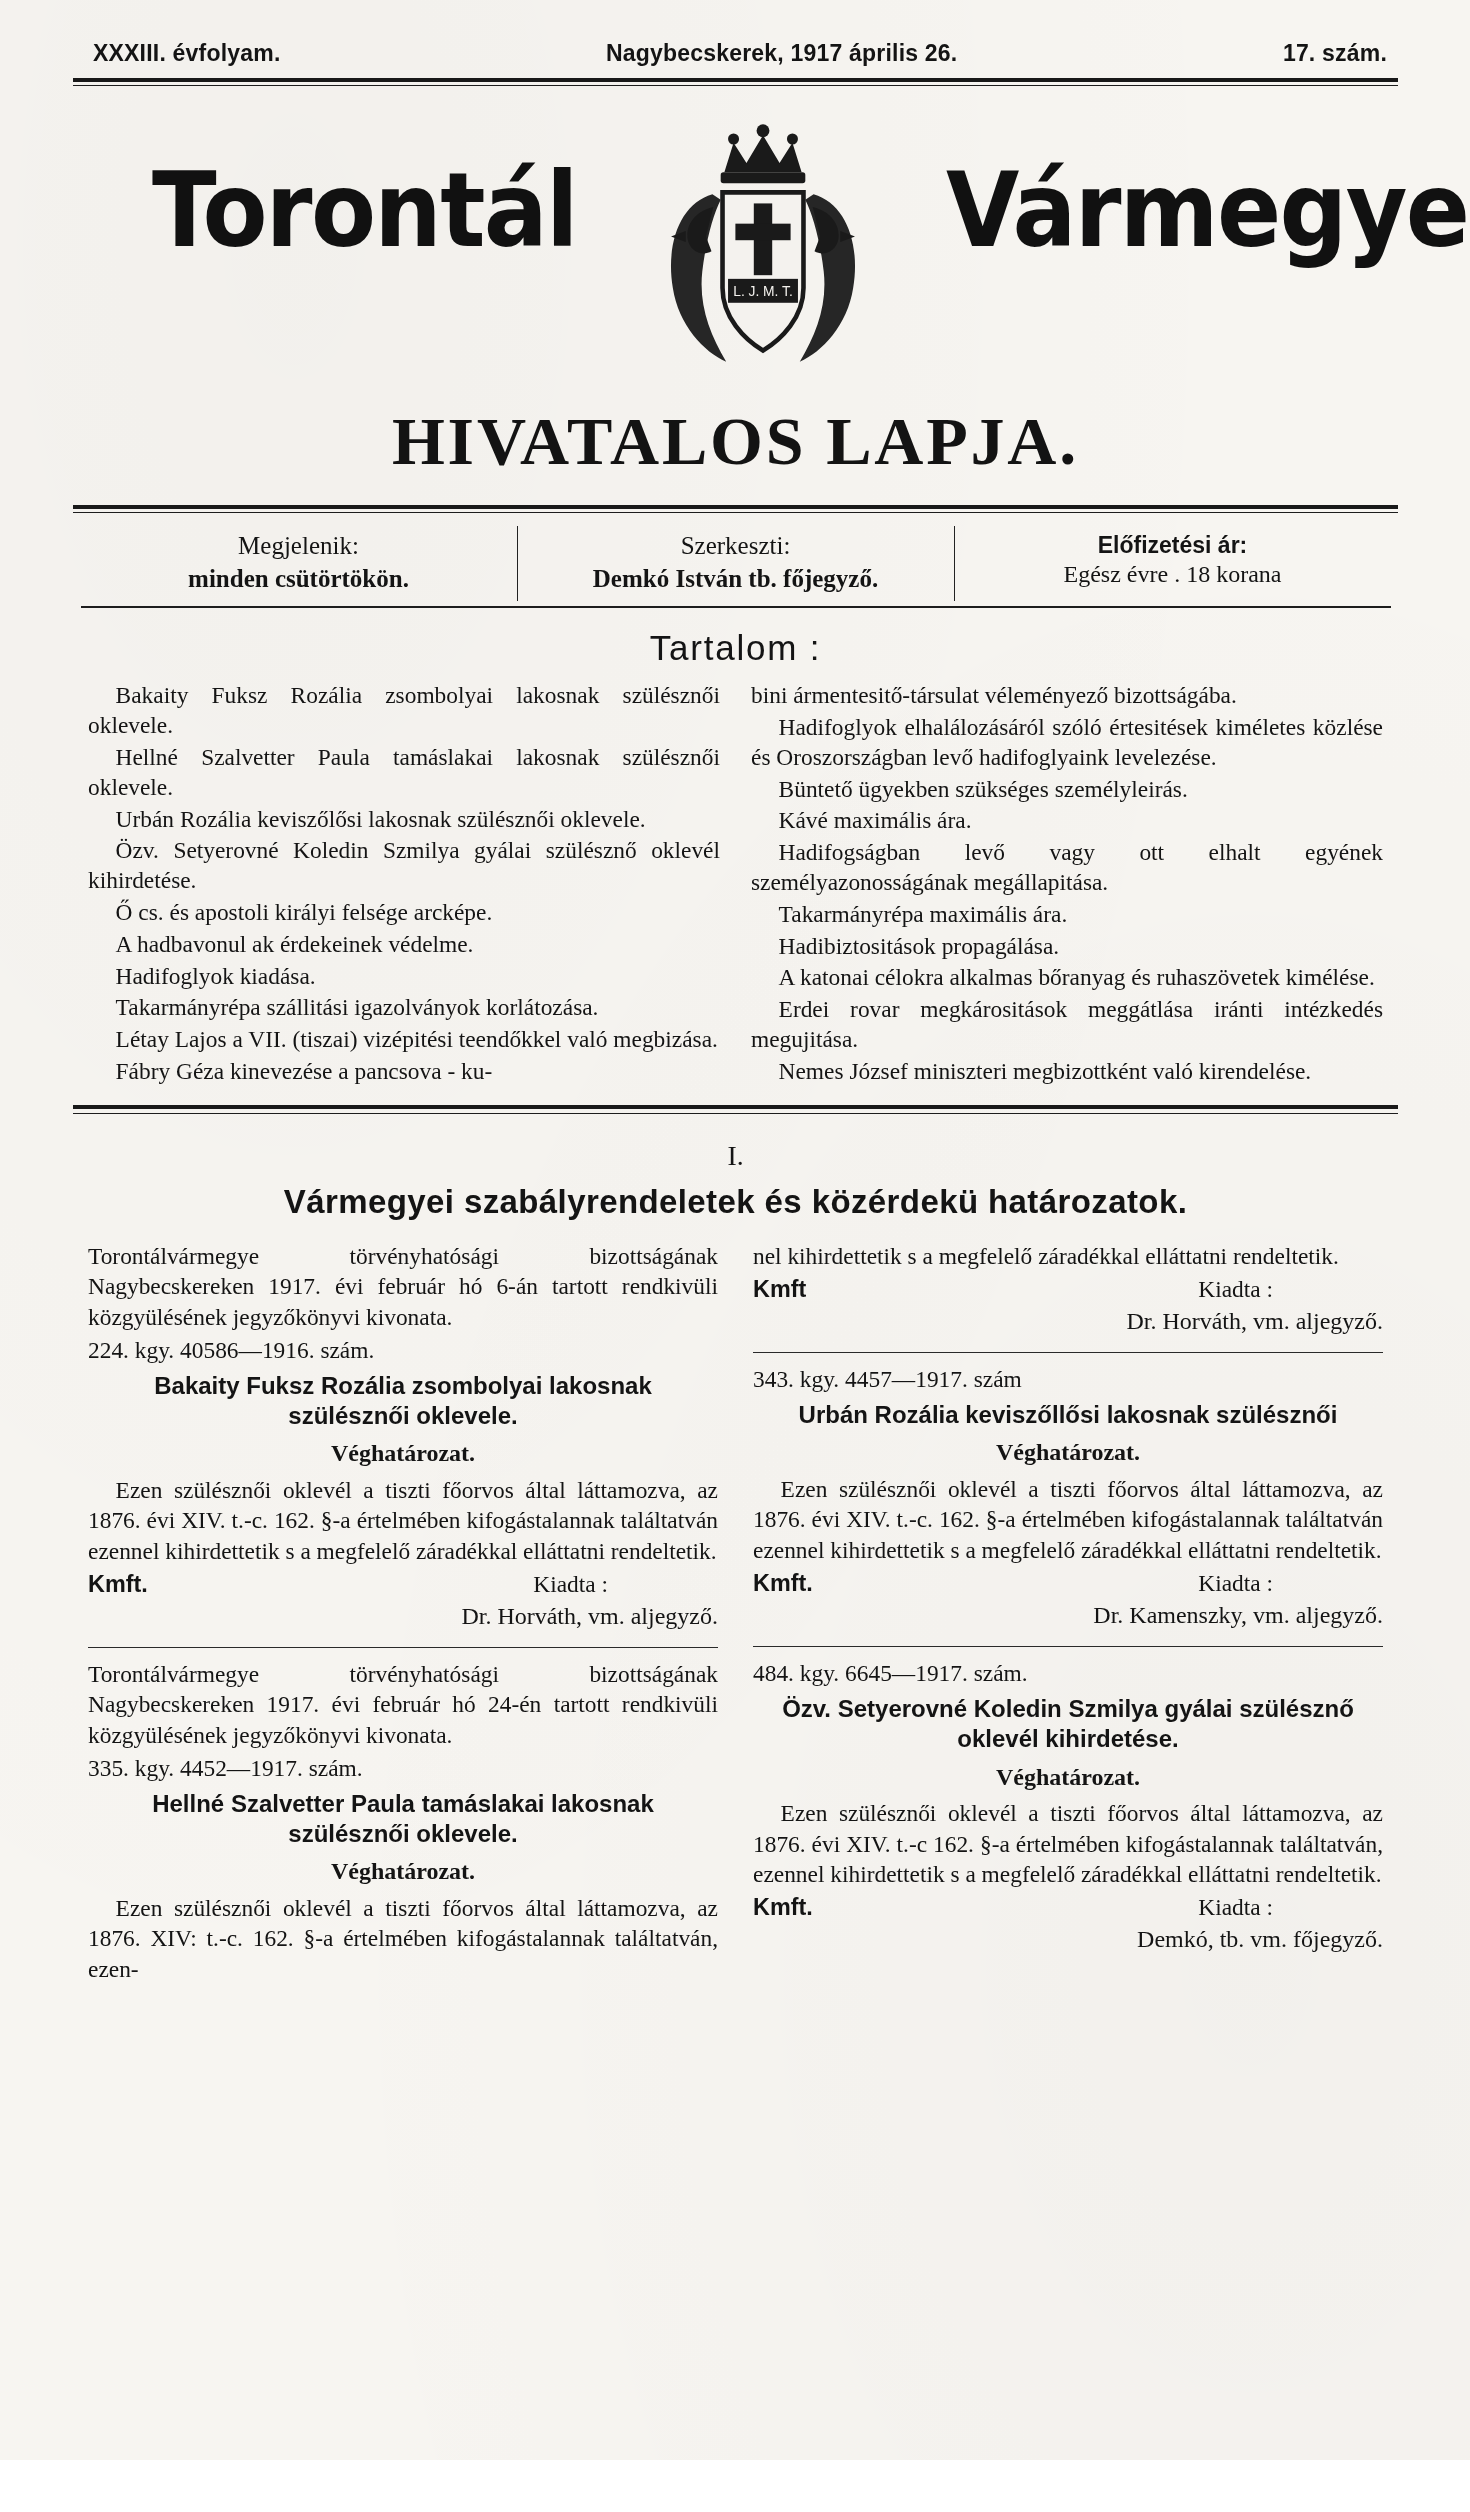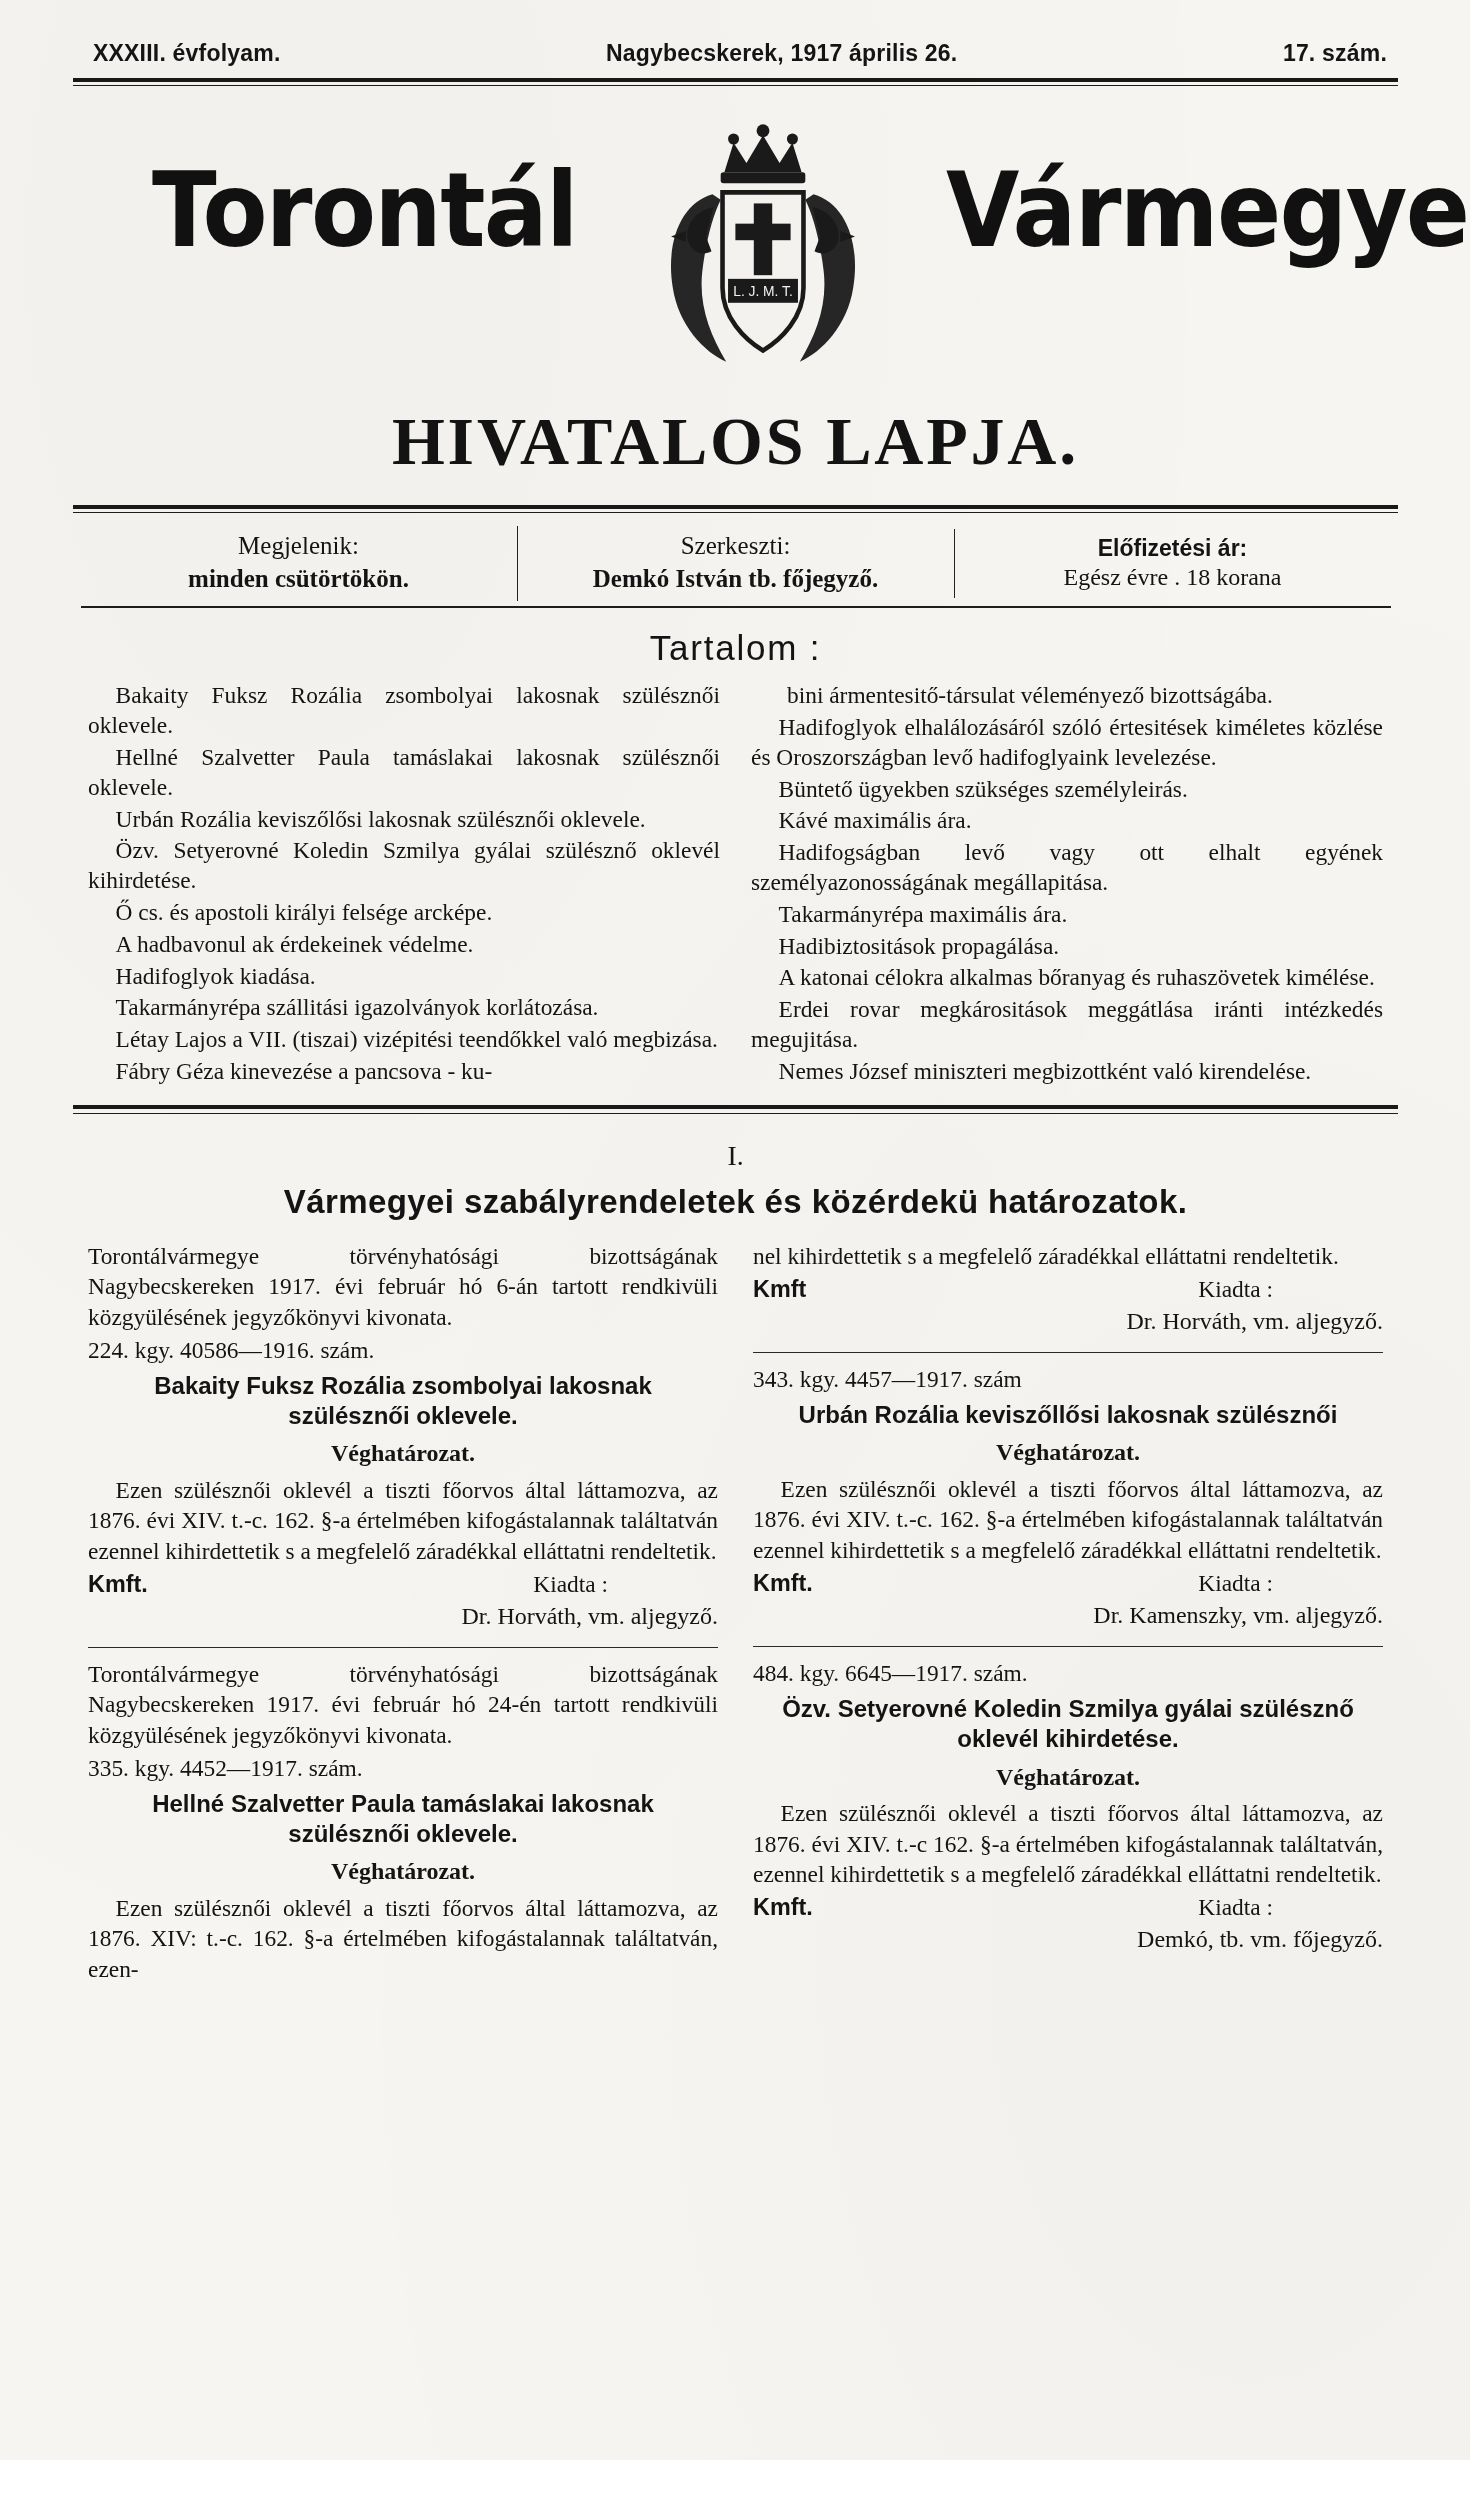--- a/index.html
+++ b/index.html
@@ -98,21 +98,20 @@
     margin: 3.7px 9.2px 0 9.2px;
     border-top: 1.8px solid #1d1d1d;
   }
 
   
   .imprint {
     display: flex;
     margin: 13px 16.5px 0 16.5px;
     font-size: 25px;
     text-align: center;
-    align-items: center;
   }
   .imprint .cell {
     flex: 1;
     padding: 5.5px 3.7px 7.4px 3.7px;
   }
   .imprint .cell.sep {
     border-left: 1.8px solid #222;
   }
   .imprint .lbl { font-family: "Liberation Serif", serif; }
   .imprint .val {
@@ -151,21 +150,21 @@
     padding: 0 24px;
     font-size: 23.4px;
     line-height: 1.28;
     text-align: justify;
   }
   .toc .col { flex: 1; }
   .toc p {
     margin: 0 0 1.8px 0;
     text-indent: 27.6px;
   }
-  .toc p.noindent { text-indent: 0; margin-left: 36px; }
+  .toc p.noindent { text-indent: 0; }
 
   .rule-toc {
     margin: 16.5px 9.2px 0 9.2px;
     border-top: 4.6px solid #191919;
   }
   .rule-toc2 {
     margin: 3.7px 9.2px 0 9.2px;
     border-top: 1.8px solid #1d1d1d;
   }
 

